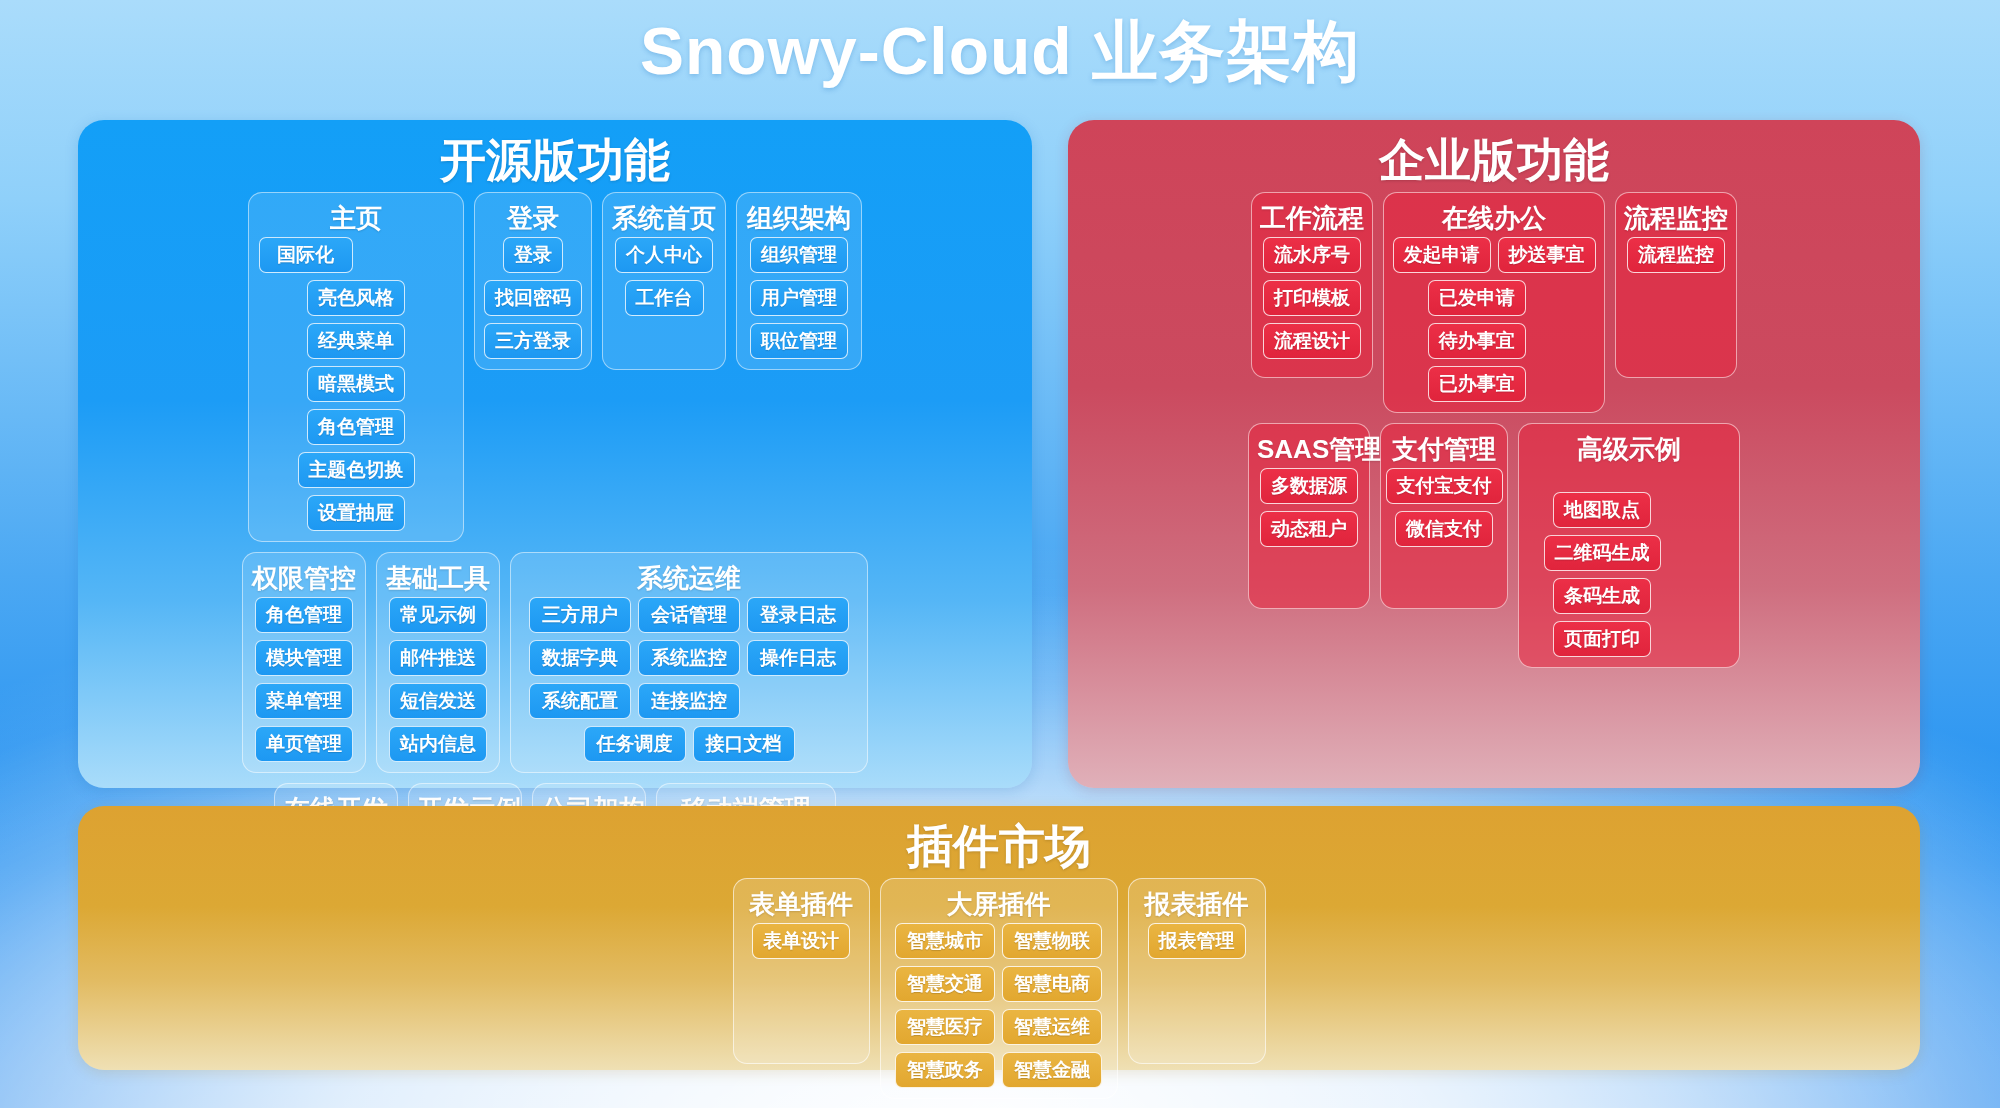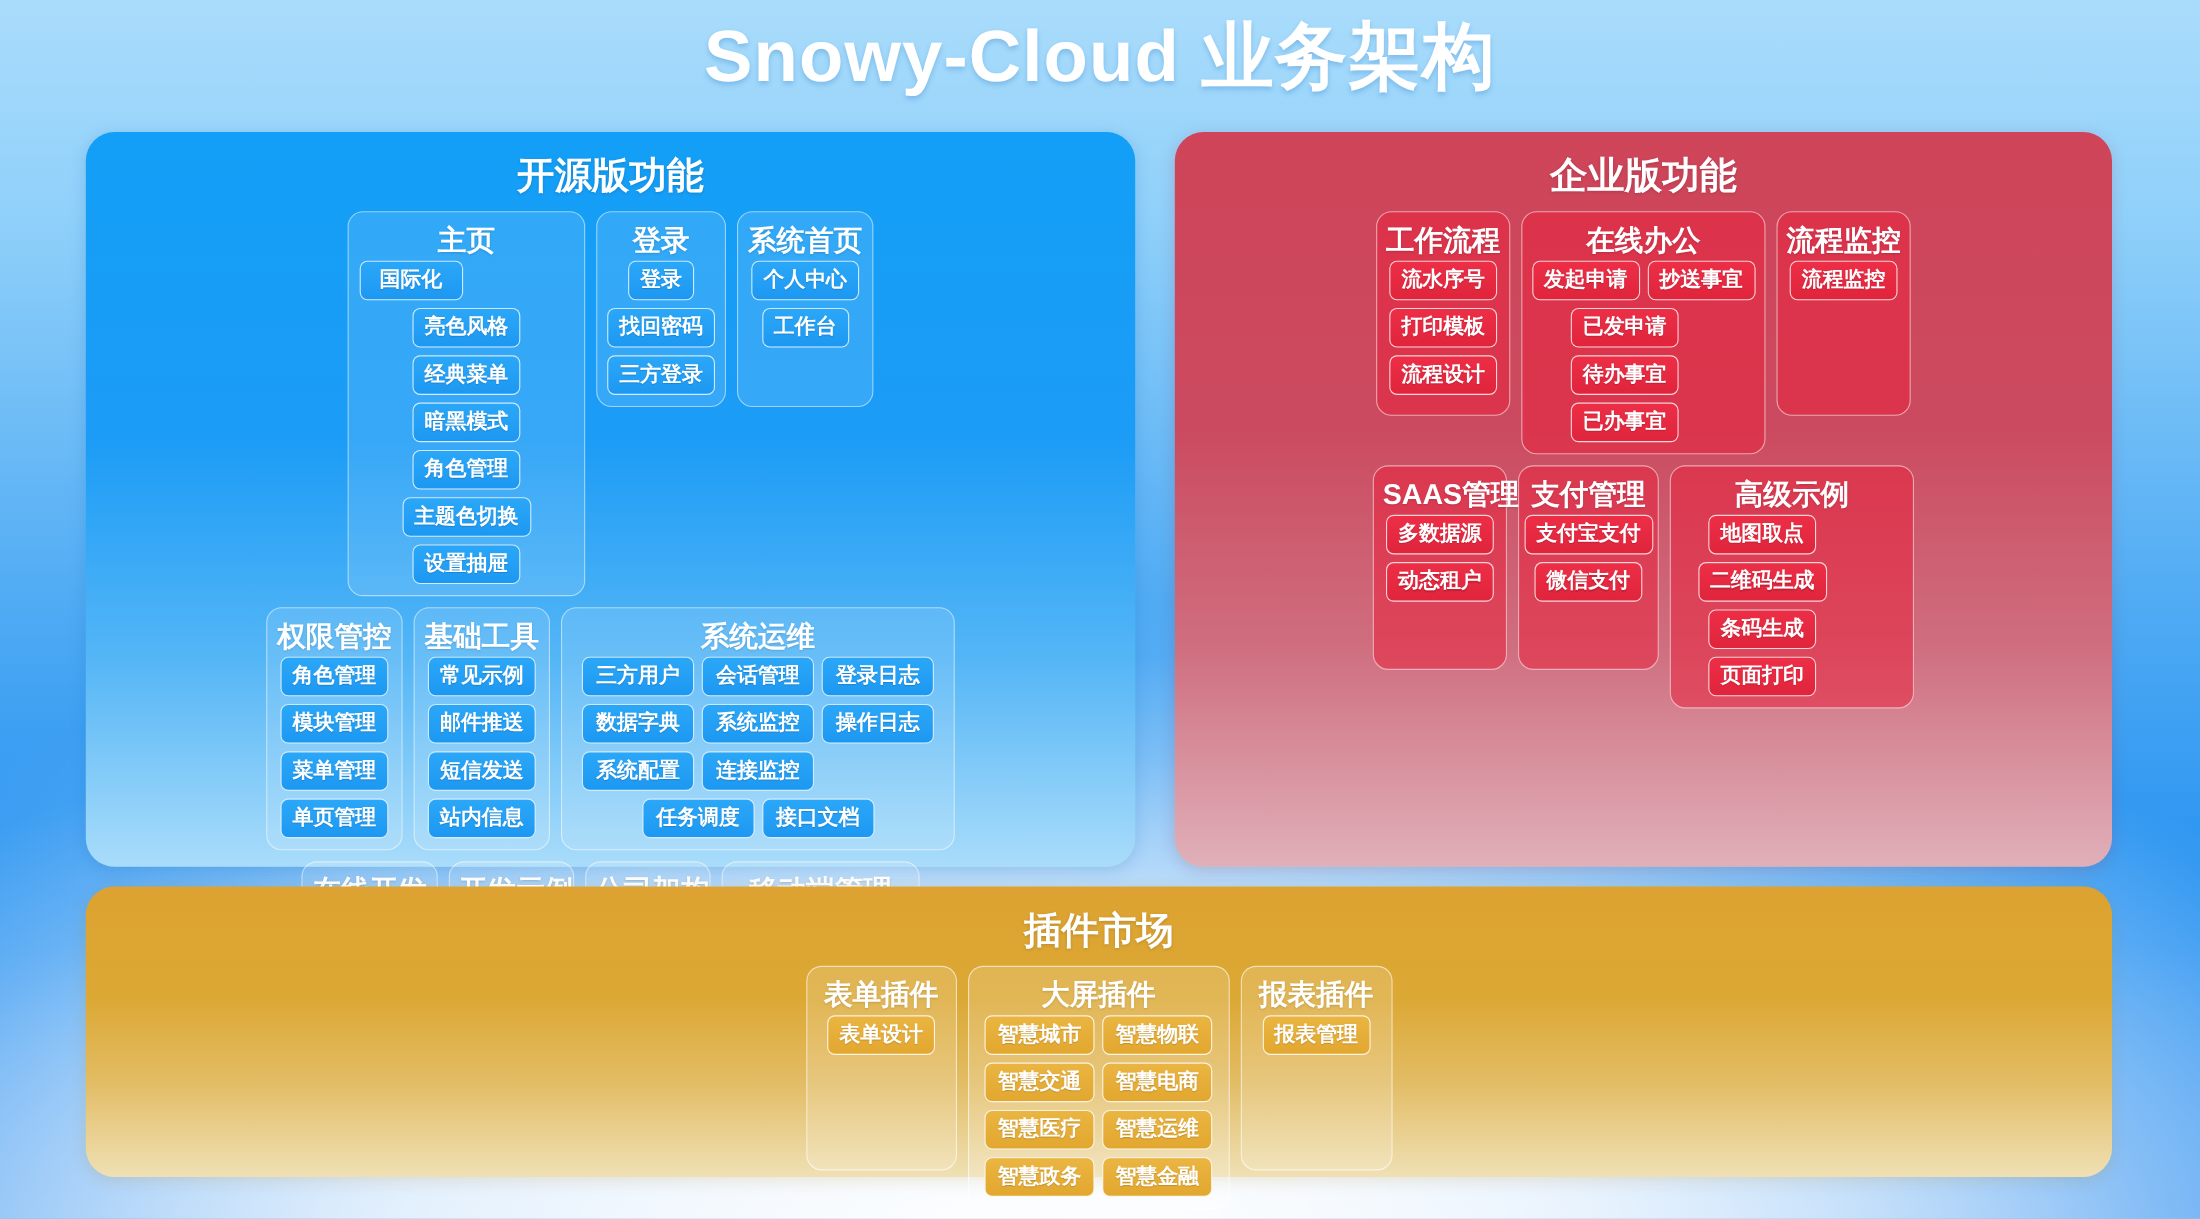--- a/index.html
+++ b/index.html
@@ -36,21 +36,21 @@
 
   
   .panel {
     position: absolute;
     border-radius: 26px;
     padding: 14px 18px 20px;
   }
   .panel-title {
     text-align: center;
     color: #fff;
-    font-size: 34px;
+    font-size: 46px;
     font-weight: bold;
     line-height: 52px;
     margin-bottom: 6px;
     text-shadow: 0 1px 3px rgba(0,0,0,0.16);
   }
 
   
   #panel-open {
     left: 78px; top: 120px; width: 954px; height: 668px;
     background: linear-gradient(180deg, #139ff7 0%, #1c9cf6 42%, #55b6f6 72%, #a9dcfa 100%);
@@ -140,21 +140,21 @@
   #card-ops .items .chip { min-width: 102px; }
 
   
   #card-flow      { width: 122px; min-height: 186px; }
   #card-office    { width: 222px; min-height: 186px; }
   #card-monitor   { width: 122px; min-height: 186px; }
   #card-saas      { width: 122px; min-height: 186px; }
   #card-pay       { width: 128px; min-height: 186px; }
   #card-adv       { width: 222px; min-height: 186px; }
   #card-office .items { max-width: 204px; }
-  #card-adv .items { max-width: 150px; }
+  #card-adv .items { max-width: 150px; margin-top: 24px; }
 
   
   #card-formplug  { width: 137px; min-height: 186px; }
   #card-bigscreen { width: 238px; min-height: 186px; }
   #card-report    { width: 138px; min-height: 186px; }
   #card-bigscreen .items { max-width: 220px; }
   #card-bigscreen .items .chip { min-width: 100px; }
 
   .center-row { justify-content: center; }
 </style>
@@ -197,20 +197,28 @@
         </div>
 
         <div class="card" id="card-syshome">
           <div class="card-title">系统首页</div>
           <div class="items">
             <div class="chip">个人中心</div>
             <div class="chip">工作台</div>
           </div>
         </div>
 
+        <div class="card" id="card-org">
+          <div class="card-title">组织架构</div>
+          <div class="items">
+            <div class="chip">组织管理</div>
+            <div class="chip">用户管理</div>
+            <div class="chip">职位管理</div>
+          </div>
+        </div>
       </div>
 
       <div class="row center-row">
 
         <div class="card" id="card-perm">
           <div class="card-title">权限管控</div>
           <div class="items">
             <div class="chip">角色管理</div>
             <div class="chip">模块管理</div>
             <div class="chip">菜单管理</div>

